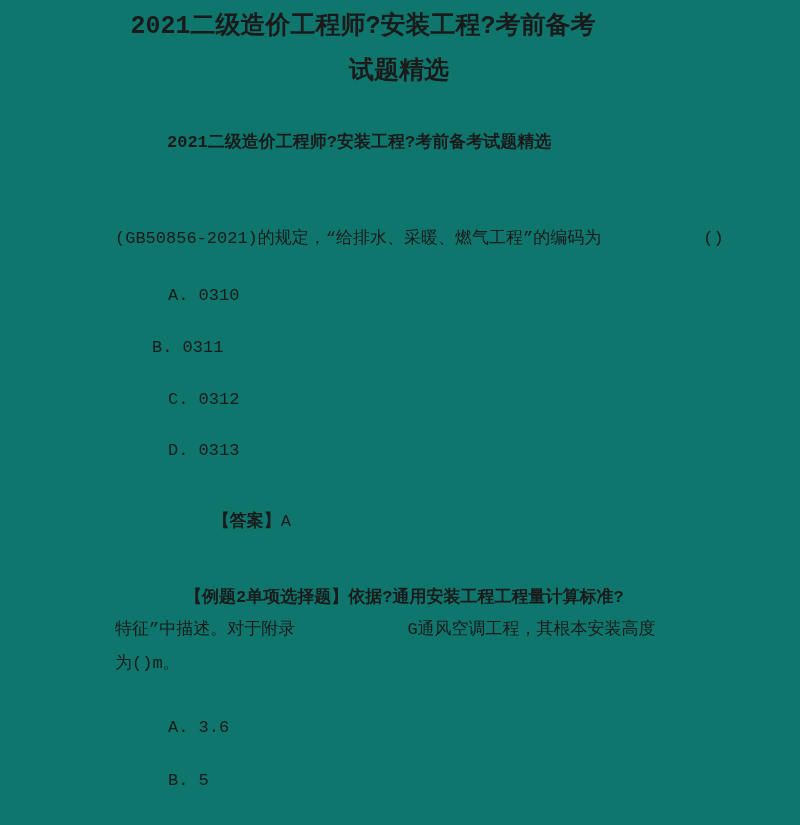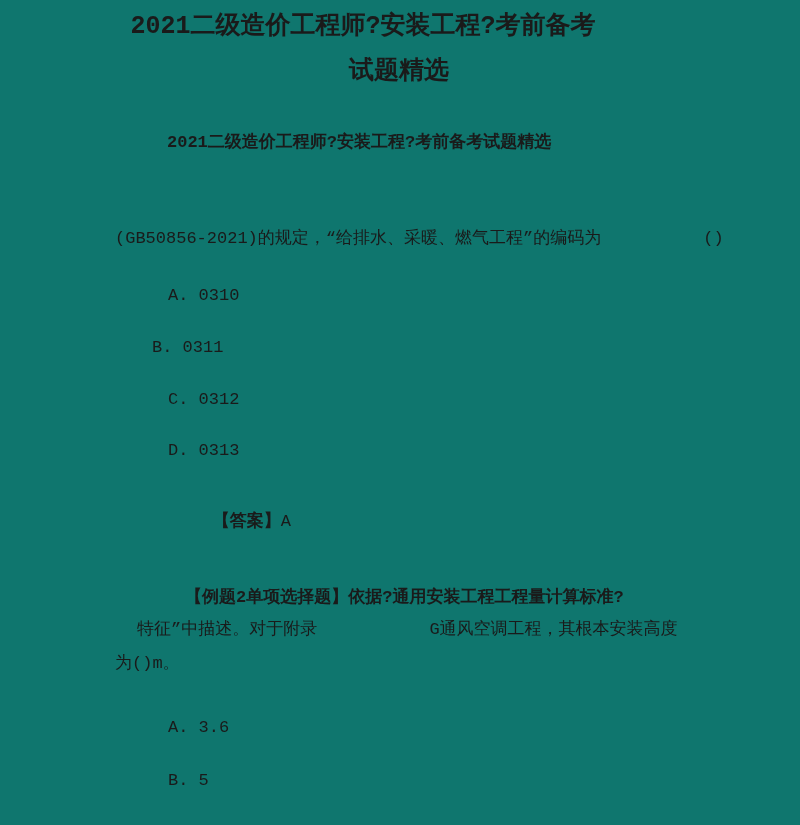--- a/index.html
+++ b/index.html
@@ -27,21 +27,21 @@
   .subtitle   { top: 133px; left: 167px; }
   .q1-heading { top: 185px; left: 185px; }
   .q1-body    { top: 229px; left: 115px; }
   .q1-opt-a   { top: 286px; left: 168px; }
   .q1-opt-b   { top: 338px; left: 152px; }
   .q1-opt-c   { top: 390px; left: 168px; text-align: right; }
   .q1-opt-d   { top: 441px; left: 168px; }
   .q1-answer  { top: 492px; left: 172px; }
   .q2-heading { top: 546px; left: 185px; margin-top: 42px; }
   .q2-line1   { top: 587px; left: 115px; }
-  .q2-line2   { top: 620px; left: 115px; margin-left: 22px; }
+  .q2-line2   { top: 620px; left: 115px; }
   .q2-line3   { top: 654px; left: 115px; }
   .q2-opt-a   { top: 718px; left: 168px; }
   .q2-opt-b   { top: 771px; left: 168px; }
 </style>
 </head>
 <body>
 
 <div class="page">
 
   <div class="abs title title-l1">2021二级造价工程师?安装工程?考前备考</div>

